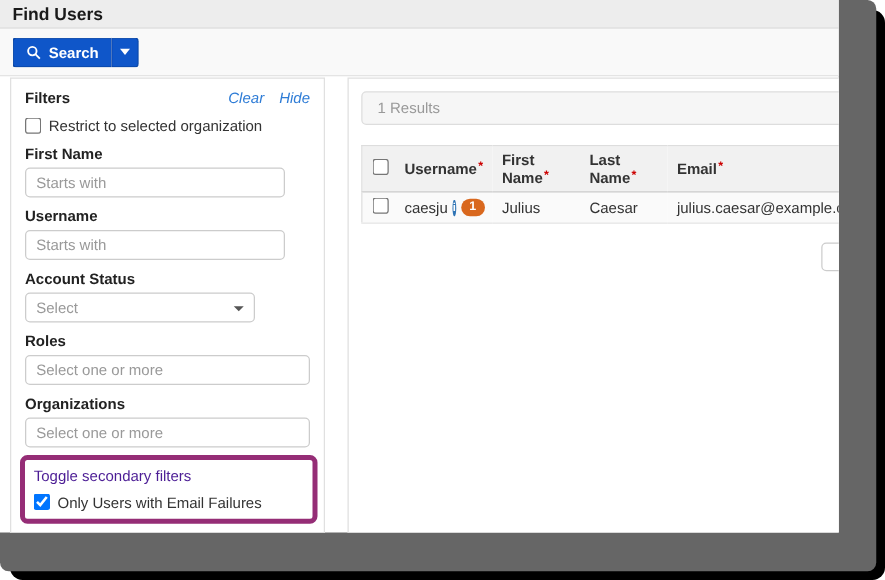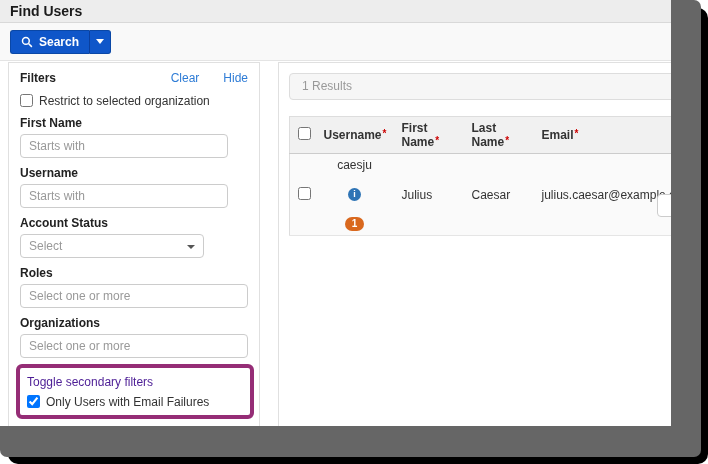--- a/index.html
+++ b/index.html
@@ -16,21 +16,21 @@
   .search-input{width:348px;height:24px;border:1px solid #ccc;border-radius:4px;padding:0 9px;font-size:12px;color:#555;font-family:"Liberation Sans",sans-serif;}
   .search-input::placeholder{color:#999;}
   .btn-group{display:flex;}
   .btn-search{display:inline-flex;align-items:center;gap:6px;height:24px;padding:0 10px;background:#0f56c9;border:1px solid #0a47a6;border-right:none;border-radius:3px 0 0 3px;color:#fff;font-size:12px;font-weight:bold;cursor:pointer;font-family:"Liberation Sans",sans-serif;}
   .btn-caret{width:22px;height:24px;background:#0f56c9;border:1px solid #0a47a6;border-left:1px solid #0a3f9e;border-radius:0 3px 3px 0;display:inline-flex;align-items:center;justify-content:center;cursor:pointer;}
   .caret{width:0;height:0;border-left:4px solid transparent;border-right:4px solid transparent;border-top:5px solid #fff;}
 
   .filters-panel{position:absolute;left:8px;top:62px;width:252px;height:380px;border:1px solid #e0e0e0;background:#fff;padding:8px 11px;}
   .fp-head{display:flex;align-items:flex-start;font-size:12px;}
   .fp-title{font-weight:bold;color:#222;flex:1;}
-  .fp-links{display:flex;gap:24px;}
+  .fp-links{display:flex;gap:12px;font-style:italic;}
   .fp-links a{color:#2e7cd6;text-decoration:none;font-size:12px;cursor:pointer;}
   .cb-row{display:flex;align-items:flex-start;gap:6px;margin-top:9px;font-size:12px;color:#333;}
   .cb-row input{margin:0;width:13px;height:13px;}
   .flabel{margin:8px 0 4px;font-size:12px;font-weight:bold;color:#222;line-height:14px;}
   .finput{width:208px;height:24px;border:1px solid #ccc;border-radius:4px;padding:0 8px;font-size:12px;color:#555;font-family:"Liberation Sans",sans-serif;}
   .finput::placeholder{color:#999;}
   .finput.wide{width:228px;}
   .fselect{position:relative;width:184px;height:24px;border:1px solid #ccc;border-radius:4px;background:#fff;font-size:12px;color:#999;line-height:22px;padding:0 8px;cursor:pointer;}
   .sel-caret{position:absolute;right:8px;top:10px;width:0;height:0;border-left:4px solid transparent;border-right:4px solid transparent;border-top:4px solid #555;}
 
@@ -43,21 +43,21 @@
   .results-table{border-collapse:collapse;table-layout:fixed;width:452px;margin-top:16px;font-size:12px;border:1px solid #ddd;}
   .results-table th{background:#f1f1f1;text-align:left;font-weight:bold;color:#333;padding:4px 8px;border-bottom:1px solid #ccc;}
   .results-table td{padding:4px 8px;color:#333;background:#fafafa;border-bottom:1px solid #e5e5e5;}
   .col-cb{width:26px;}
   .col-u{width:78px;}
   .col-f{width:70px;}
   .col-l{width:70px;}
   .col-e{width:208px;}
   .results-table input{margin:0;width:13px;height:13px;}
   .req{color:#cc0000;font-size:10px;vertical-align:top;margin-left:1px;}
-  .ucell{display:flex;align-items:center;gap:16px;flex-direction:column;}
+  .ucell{display:flex;align-items:center;gap:4px;}
   .info-ic{display:inline-block;width:13px;height:13px;border-radius:50%;background:#2e74b5;color:#fff;font-size:9px;font-weight:bold;line-height:13px;text-align:center;cursor:pointer;}
   .badge{display:inline-block;min-width:19px;height:14px;border-radius:8px;background:#d9681e;color:#fff;font-size:10px;font-weight:bold;line-height:14px;text-align:center;padding:0 3px;cursor:pointer;}
 
   .cutoff-box{position:absolute;left:657px;top:194px;width:40px;height:23px;border:1px solid #ccc;border-radius:4px;background:#fff;}
 </style>
 </head>
 <body>
 
 <div class="stage">
   <div class="shadow"></div>

